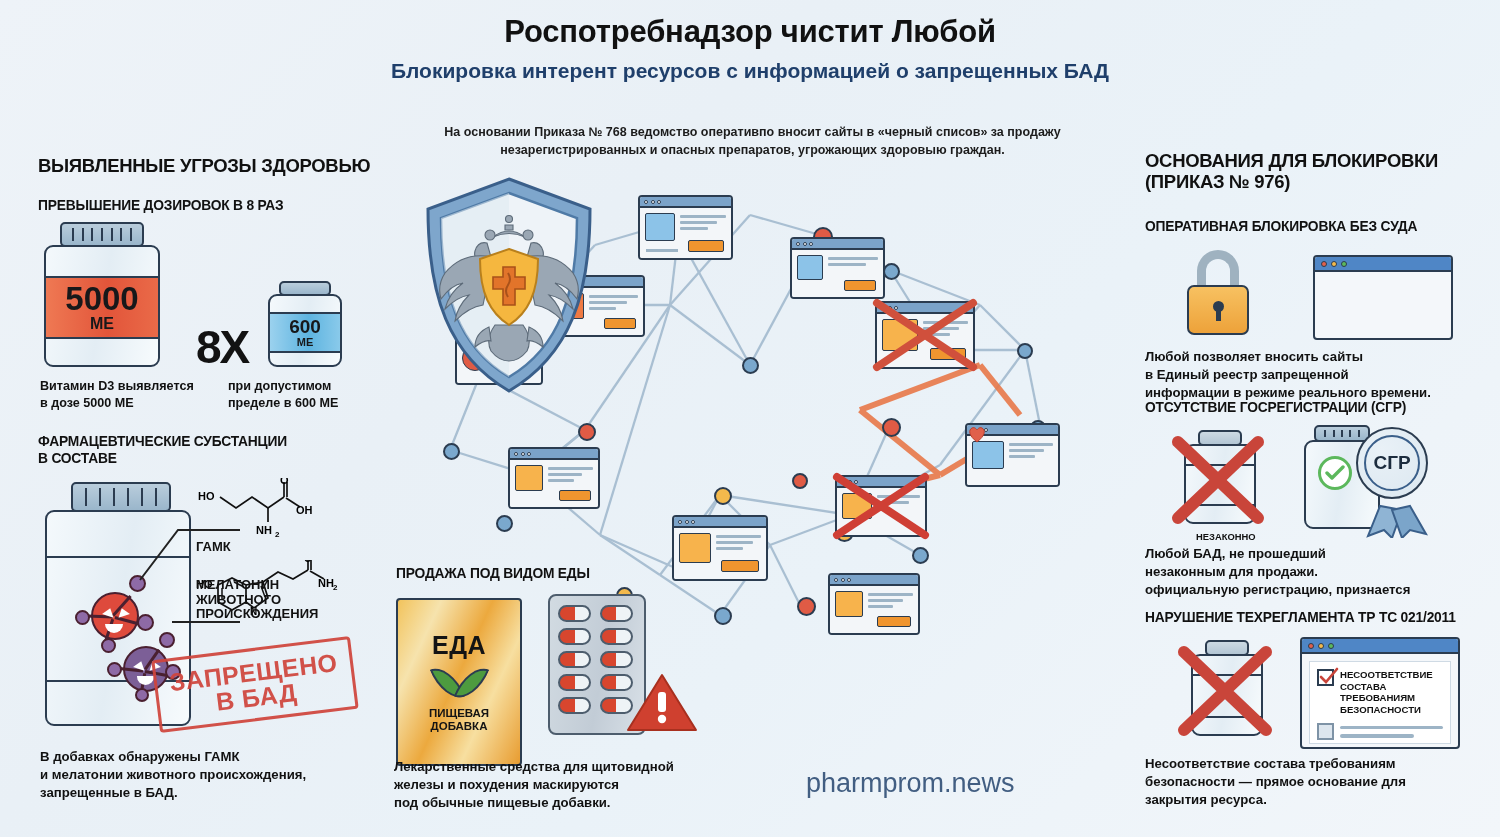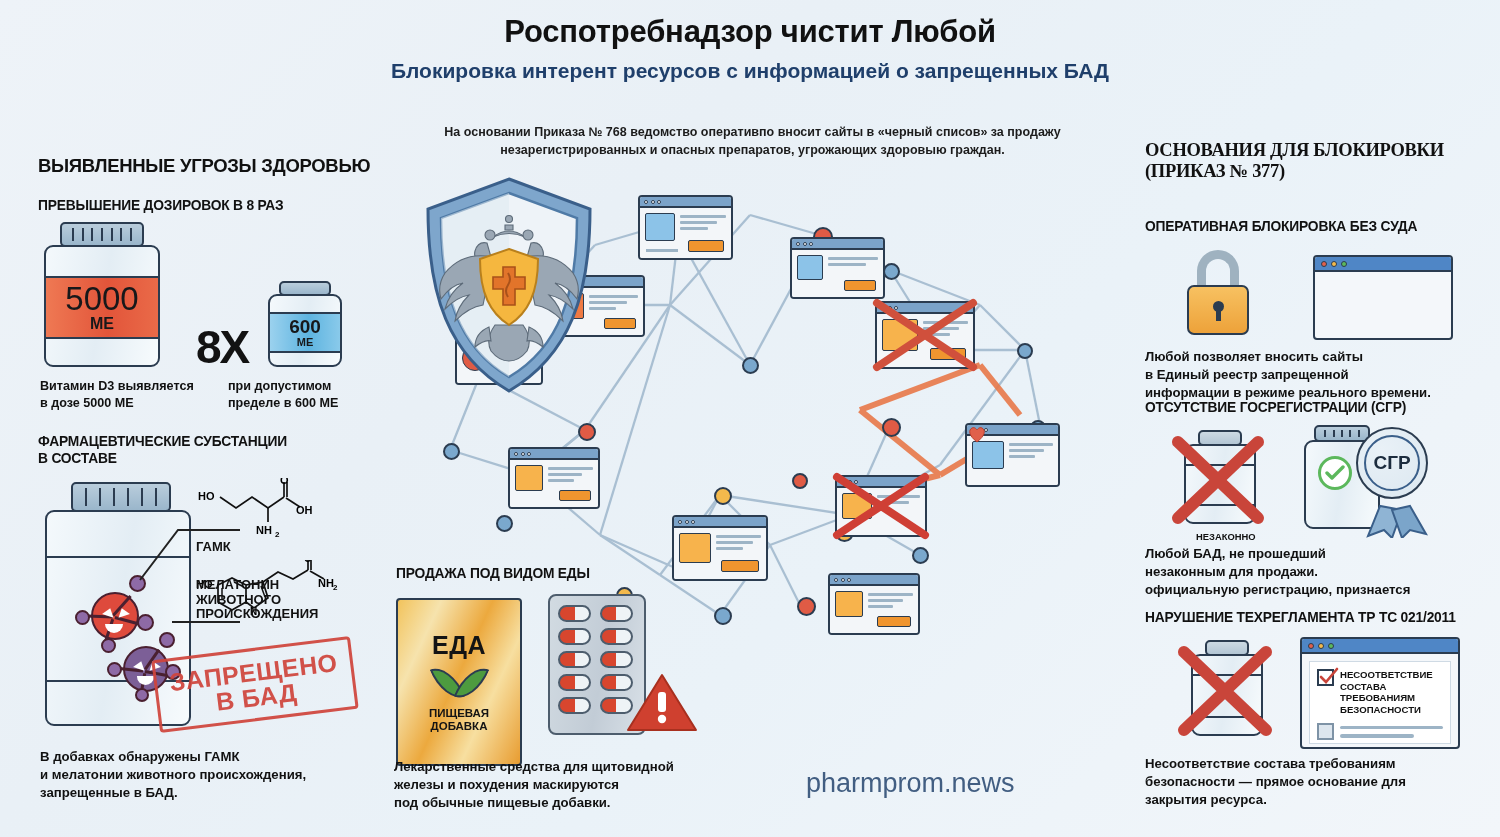--- a/index.html
+++ b/index.html
@@ -37,21 +37,21 @@
   .lid-lines i { width:2px; background:#2b3c50; display:block; }
   .body-jar {
     position:absolute; border:2.5px solid #2b3c50; border-radius:9px;
     background:linear-gradient(100deg,#f4f9fc 0%,#e3edf4 50%,#f7fbfd 100%);
     overflow:hidden;
   }
   .label-band { position:absolute; left:-2px; right:-2px; border-top:2.5px solid #2b3c50; border-bottom:2.5px solid #2b3c50;
     display:flex; flex-direction:column; align-items:center; justify-content:center; }
   .label-red { background:linear-gradient(90deg,#ef7a54,#e2553a 55%,#ea6b49); }
   .label-blue{ background:linear-gradient(90deg,#9ed3ef,#5eb4e0 55%,#8ccbeb); }
-  .dose-big { font-size:33px; font-weight:normal; color:#17181a; line-height:.96;}
+  .dose-big { font-size:33px; font-weight:bold; color:#17181a; line-height:.96;}
   .dose-unit{ font-size:16px; font-weight:bold; color:#17181a; line-height:1.1;}
   .dose-mid { font-size:19px; font-weight:bold; color:#17181a; line-height:1;}
   .dose-unit2{font-size:11px; font-weight:bold; color:#17181a;}
   #times8 { left:196px; top:320px; font-size:46px; font-weight:bold; letter-spacing:-2px; color:#121212;}
 
   
   .mol-label { font-size:13px; font-weight:bold; line-height:1.12; color:#111;}
   .virus { position:absolute; }
   .v-core { position:absolute; border-radius:50%; border:2.2px solid #4a2030;}
   .v-spike{ position:absolute; border-radius:50%; border:2px solid #4a2030;}
@@ -597,23 +597,23 @@
   </svg>
 
   <div class="abs body-txt" style="left:394px; top:758px; width:340px;">
     <div>Лекарственные средства для щитовидной</div>
     <div>железы и похудения маскируются</div>
     <div>под обычные пищевые добавки.</div>
   </div>
 
   <div class="abs" id="watermark">pharmprom.news</div>
 
-  <div class="abs h1" style="left:1145px; top:140px; width:345px;font-family:Liberation Serif, serif;">
+  <div class="abs h1" style="left:1145px; top:150px; width:345px;">
     <div>ОСНОВАНИЯ ДЛЯ БЛОКИРОВКИ</div>
-    <div>(ПРИКАЗ № 377)</div>
+    <div>(ПРИКАЗ № 976)</div>
   </div>
 
   <div class="abs h2" style="left:1145px; top:219px; width:345px;">ОПЕРАТИВНАЯ БЛОКИРОВКА БЕЗ СУДА</div>
 
   <div class="abs" style="left:1180px; top:248px; width:76px; height:88px;">
     <div class="lock-sh" style="left:17px; top:2px;"></div>
     <div class="lock-body" style="left:7px; top:37px;"></div>
     <div style="position:absolute; left:33px; top:53px; width:11px; height:11px; border-radius:50%; background:#2b3c50;"></div>
     <div style="position:absolute; left:36px; top:62px; width:5px; height:11px; background:#2b3c50;"></div>
   </div>

